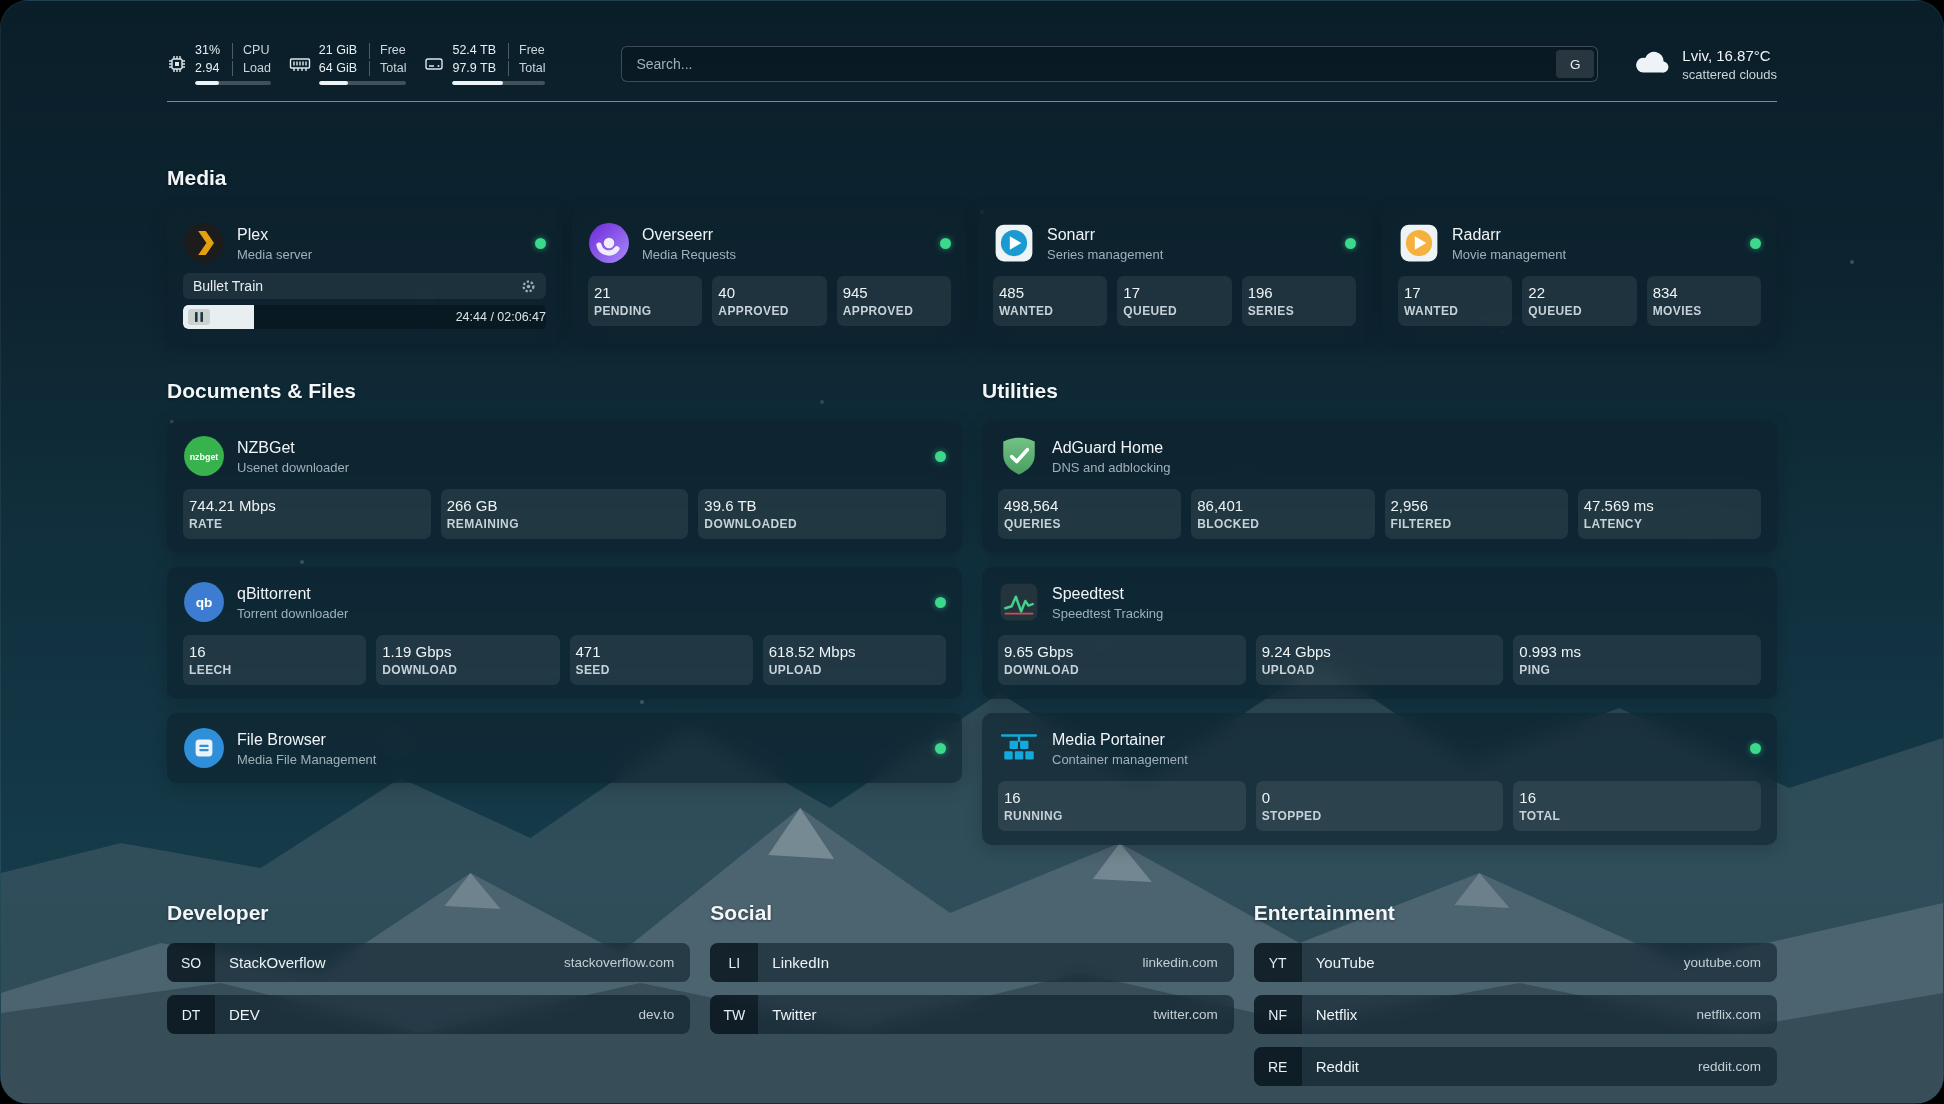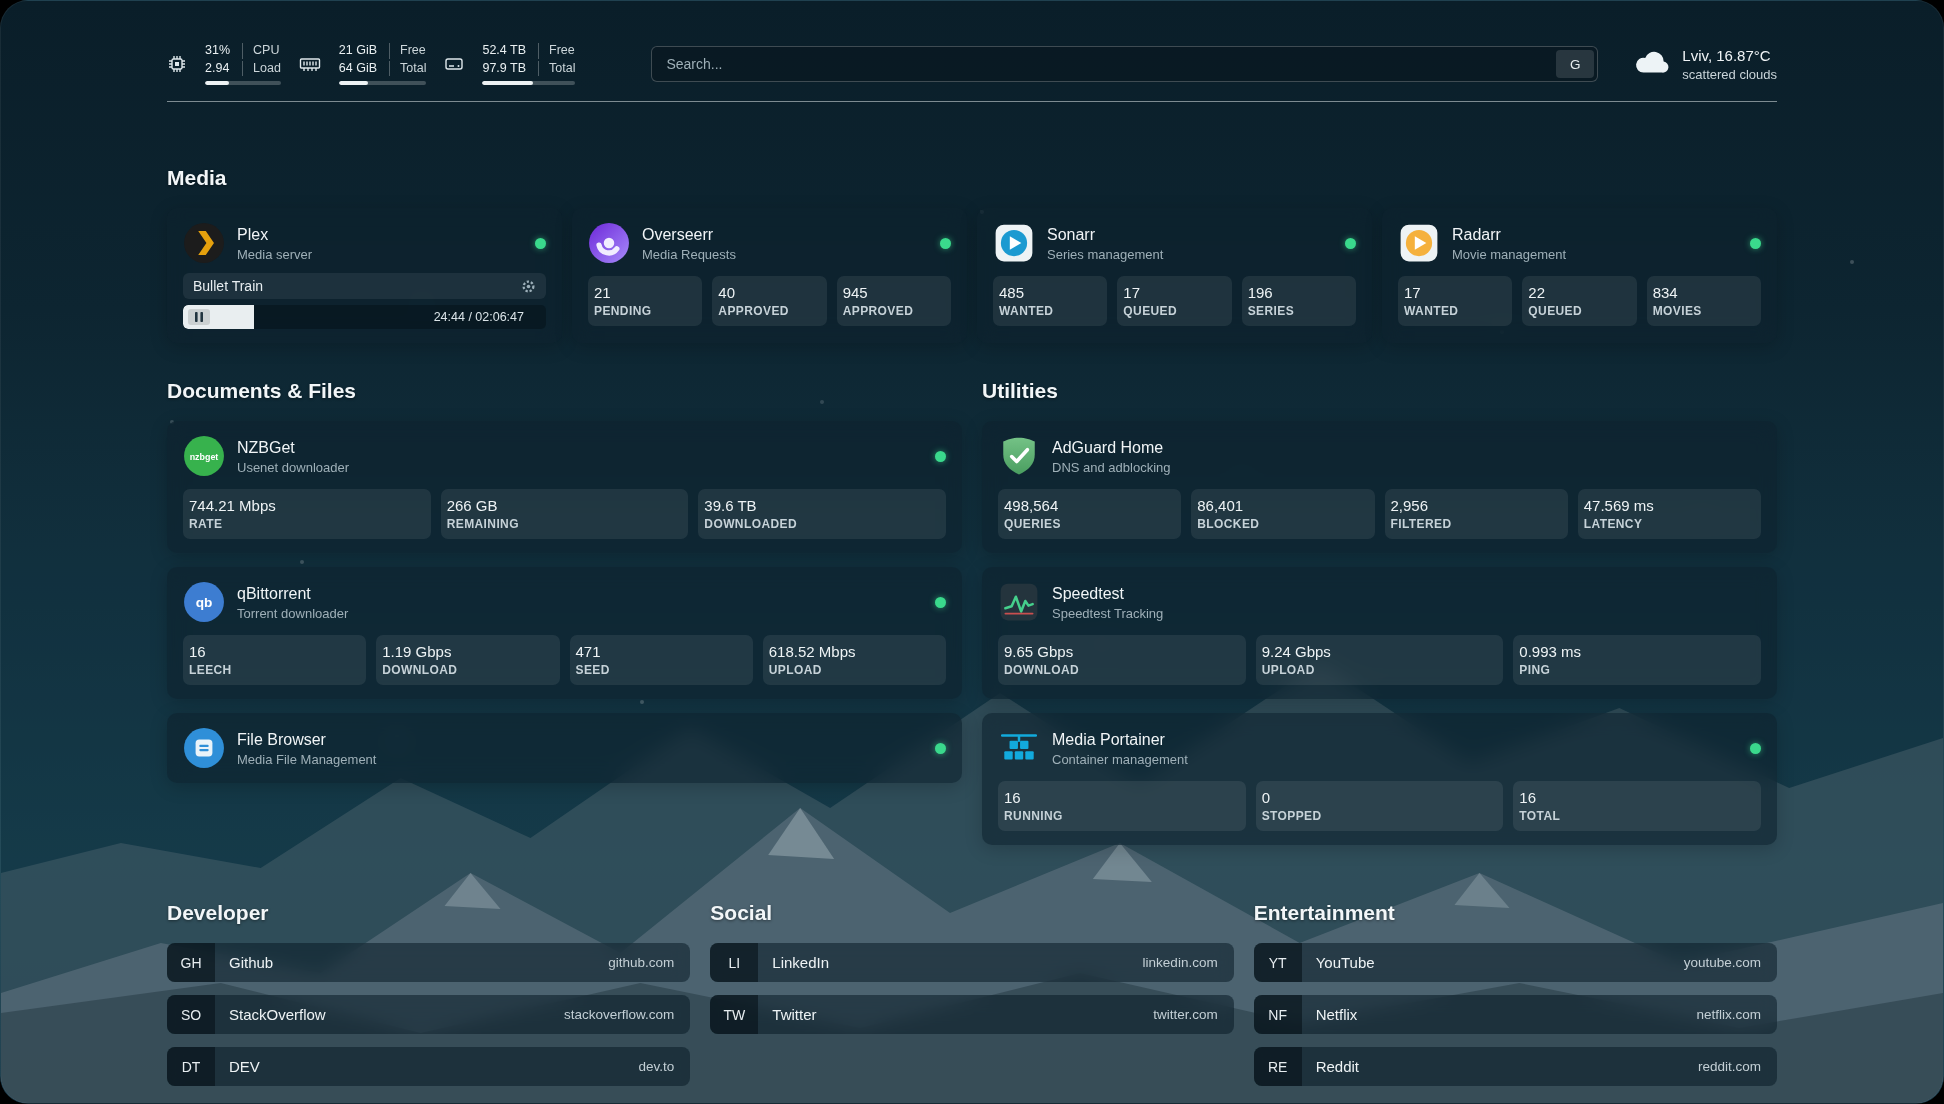--- a/index.html
+++ b/index.html
@@ -14,21 +14,21 @@
     1500px 330px 0 1px rgba(255,255,255,.22),300px 560px 0 1px rgba(255,255,255,.2),
     1240px 470px 0 1px rgba(255,255,255,.18),1700px 520px 0 1px rgba(255,255,255,.2),
     640px 700px 0 1px rgba(255,255,255,.22),395px 735px 0 1.5px rgba(255,255,255,.5),
     1100px 640px 0 1px rgba(255,255,255,.18),820px 400px 0 1px rgba(255,255,255,.15),
     1850px 260px 0 1px rgba(255,255,255,.2),170px 420px 0 1px rgba(255,255,255,.18);}
   .content{position:relative;z-index:2;padding:0 166px;}
 
   
   .topbar{display:flex;align-items:center;padding-top:42px;}
   .resources{display:flex;gap:18px;flex:none;}
-  .resource{display:flex;gap:18px;align-items:center;}
+  .resource{display:flex;gap:8px;align-items:center;}
   .res-icon{display:flex;align-items:center;}
   .res-grid{display:grid;grid-template-columns:auto auto;column-gap:0;row-gap:2px;font-size:12.5px;line-height:1.25;}
   .res-val{color:#eaf0f2;padding-right:12px;}
   .res-lab{color:#ccd6da;border-left:1px solid rgba(255,255,255,.28);padding-left:10px;}
   .res-bar{margin-top:5px;height:4px;border-radius:2px;background:rgba(255,255,255,.22);overflow:hidden;}
   .res-bar-fill{height:100%;background:#edf2f4;border-radius:2px;}
   .searchbox{flex:1;margin:0 36px 0 30px;position:relative;padding-left:46px;}
   .searchbox input{width:100%;height:36px;background:rgba(7,20,27,.5);border:1px solid rgba(255,255,255,.22);
     border-radius:6px;color:#eef3f5;padding:0 52px 0 14px;font-size:14px;outline:none;font-family:inherit;}
   .searchbox input::placeholder{color:#9fb0b8;}
@@ -63,21 +63,21 @@
 
   
   .now-playing{margin-top:9px;}
   .np-title-row{padding:5px 10px;background:rgba(255,255,255,.07);border-radius:6px;font-size:14px;
     color:#e8eef1;display:flex;justify-content:space-between;align-items:center;}
   .gear{display:flex;align-items:center;cursor:pointer;}
   .np-bar{margin-top:6px;height:24px;border-radius:5px;background:rgba(6,18,25,.55);position:relative;overflow:hidden;}
   .np-fill{position:absolute;left:0;top:0;bottom:0;background:#e9eef0;border-radius:5px 0 0 5px;}
   .np-pause{position:absolute;left:5px;top:4px;width:22px;height:16px;background:rgba(0,0,0,.12);
     border-radius:3px;display:flex;align-items:center;justify-content:center;cursor:pointer;}
-  .np-time{position:absolute;right:22px;top:0;line-height:24px;font-size:12.5px;color:#dbe4e8;}
+  .np-time{position:absolute;right:0;top:0;line-height:24px;font-size:12.5px;color:#dbe4e8;}
 
   
   .row-books{display:grid;grid-template-columns:repeat(3,1fr);gap:20px;margin-top:56px;}
   .brows{display:flex;flex-direction:column;gap:13px;}
   .brow{display:flex;align-items:center;background:rgba(10,28,38,.55);border-radius:8px;overflow:hidden;
     height:39px;text-decoration:none;color:inherit;cursor:pointer;backdrop-filter:blur(8px);}
   .babbr{width:48px;height:100%;display:flex;align-items:center;justify-content:center;
     background:rgba(4,14,20,.55);font-size:14px;color:#e7edf0;flex:none;}
   .bname{margin-left:14px;font-size:15px;color:#eef3f5;}
   .burl{margin-left:auto;margin-right:16px;font-size:13.5px;color:#c3cfd5;}
@@ -529,25 +529,20 @@
   </div>
           </div>
       </section>
     </div>
 
     <div class="row-books" id="bookmark-groups">
         <section class="bgroup">
     <h2 class="section-title">Developer</h2>
     <div class="brows">
             <a class="brow">
-    <span class="babbr">GH</span>
-    <span class="bname">Github</span>
-    <span class="burl">github.com</span>
-  </a>
-            <a class="brow">
     <span class="babbr">SO</span>
     <span class="bname">StackOverflow</span>
     <span class="burl">stackoverflow.com</span>
   </a>
             <a class="brow">
     <span class="babbr">DT</span>
     <span class="bname">DEV</span>
     <span class="burl">dev.to</span>
   </a>
           </div>

